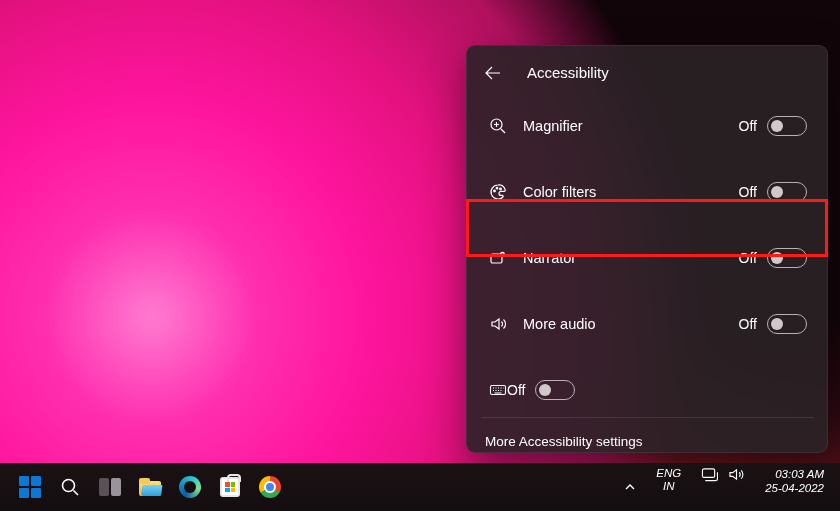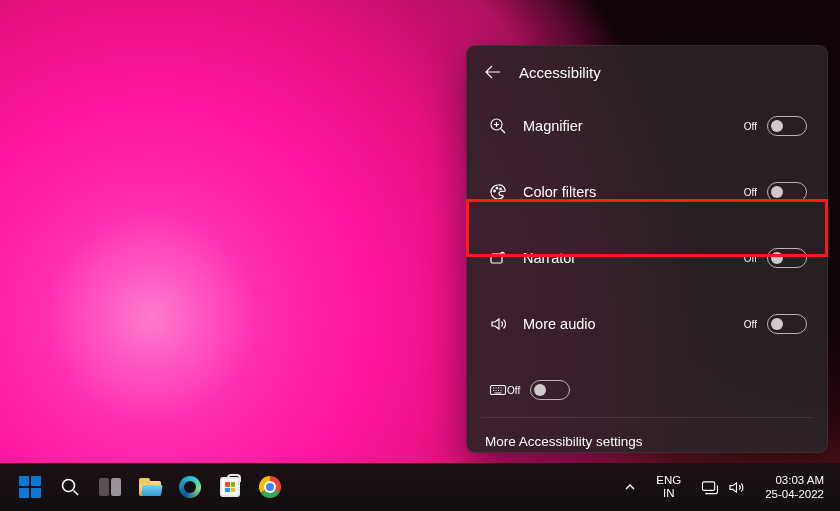--- a/index.html
+++ b/index.html
@@ -28,41 +28,41 @@
       backdrop-filter: blur(30px);
       box-shadow: 0 16px 40px rgba(0,0,0,0.45);
       color: #ffffff;
       font-size: 14px;
       display: flex;
       flex-direction: column;
       padding: 18px 14px 0 14px;
     }
 
     .panel-header {
-      display: flex; align-items: flex-start; gap: 18px;
+      display: flex; align-items: center; gap: 26px;
       padding: 0 2px 14px 4px;
     }
     .back-arrow { width: 16px; height: 16px; display:flex; align-items:center; justify-content:center; cursor:pointer;}
     .panel-title { font-size: 15px; font-weight: 400; }
 
     .panel-list { display:flex; flex-direction:column; gap:12px; padding-top:4px; }
 
     .item {
       display:flex; align-items:center;
       height:54px;
       padding: 0 6px 0 8px;
       cursor:pointer;
       position: relative;
     }
     .item-icon {
       width: 18px; height:18px; display:flex; align-items:center; justify-content:center;
       color:#fff; flex-shrink:0;
     }
     .item-label { margin-left: 16px; font-size:14.5px; flex:1; }
-    .item-state { font-size:10px; margin-right:10px; color:#fff;text-align:right;}
+    .item-state { font-size:14px; margin-right:10px; color:#fff;text-align:right;}
     .toggle {
       width: 40px; height:20px;
       border: 1px solid #b8b2b5;
       border-radius: 11px;
       position:relative;
       background: transparent;
       cursor:pointer;
     }
     .toggle::after{
       content:"";
@@ -104,21 +104,21 @@
       display:flex; align-items:center; justify-content:center;
       cursor:pointer;
     }
 
     
     .start-logo { width:22px; height:22px; display:grid; grid-template-columns:1fr 1fr; grid-template-rows:1fr 1fr; gap:2px;}
     .start-logo span{ background:#0a78d4; border-radius:1px;}
 
     .tb-spacer{flex:1;}
 
-    .sys-tray{ display:flex; align-items:center; gap:6px; }
+    .sys-tray{ display:flex; align-items:flex-start; gap:6px;font-style:italic; }
     .tray-lang{ font-size:11.5px; line-height:1.15; text-align:center; padding:0 6px; cursor:pointer;}
     .tray-group{ display:flex; align-items:center; gap:10px; padding:0 8px; cursor:pointer;}
     .tray-clock{ font-size:11.5px; line-height:1.25; text-align:right; padding:0 6px; cursor:pointer;}
 
     
     .folder{
       width:22px;height:18px;position:relative;
     }
     .folder::before{content:"";position:absolute;inset:0;top:3px;background:linear-gradient(180deg,#ffe07a,#f3b53d);border-radius:2px;}
     .folder::after{content:"";position:absolute;left:0;top:0;width:11px;height:6px;background:#f3c95a;border-radius:2px 2px 0 0;}

